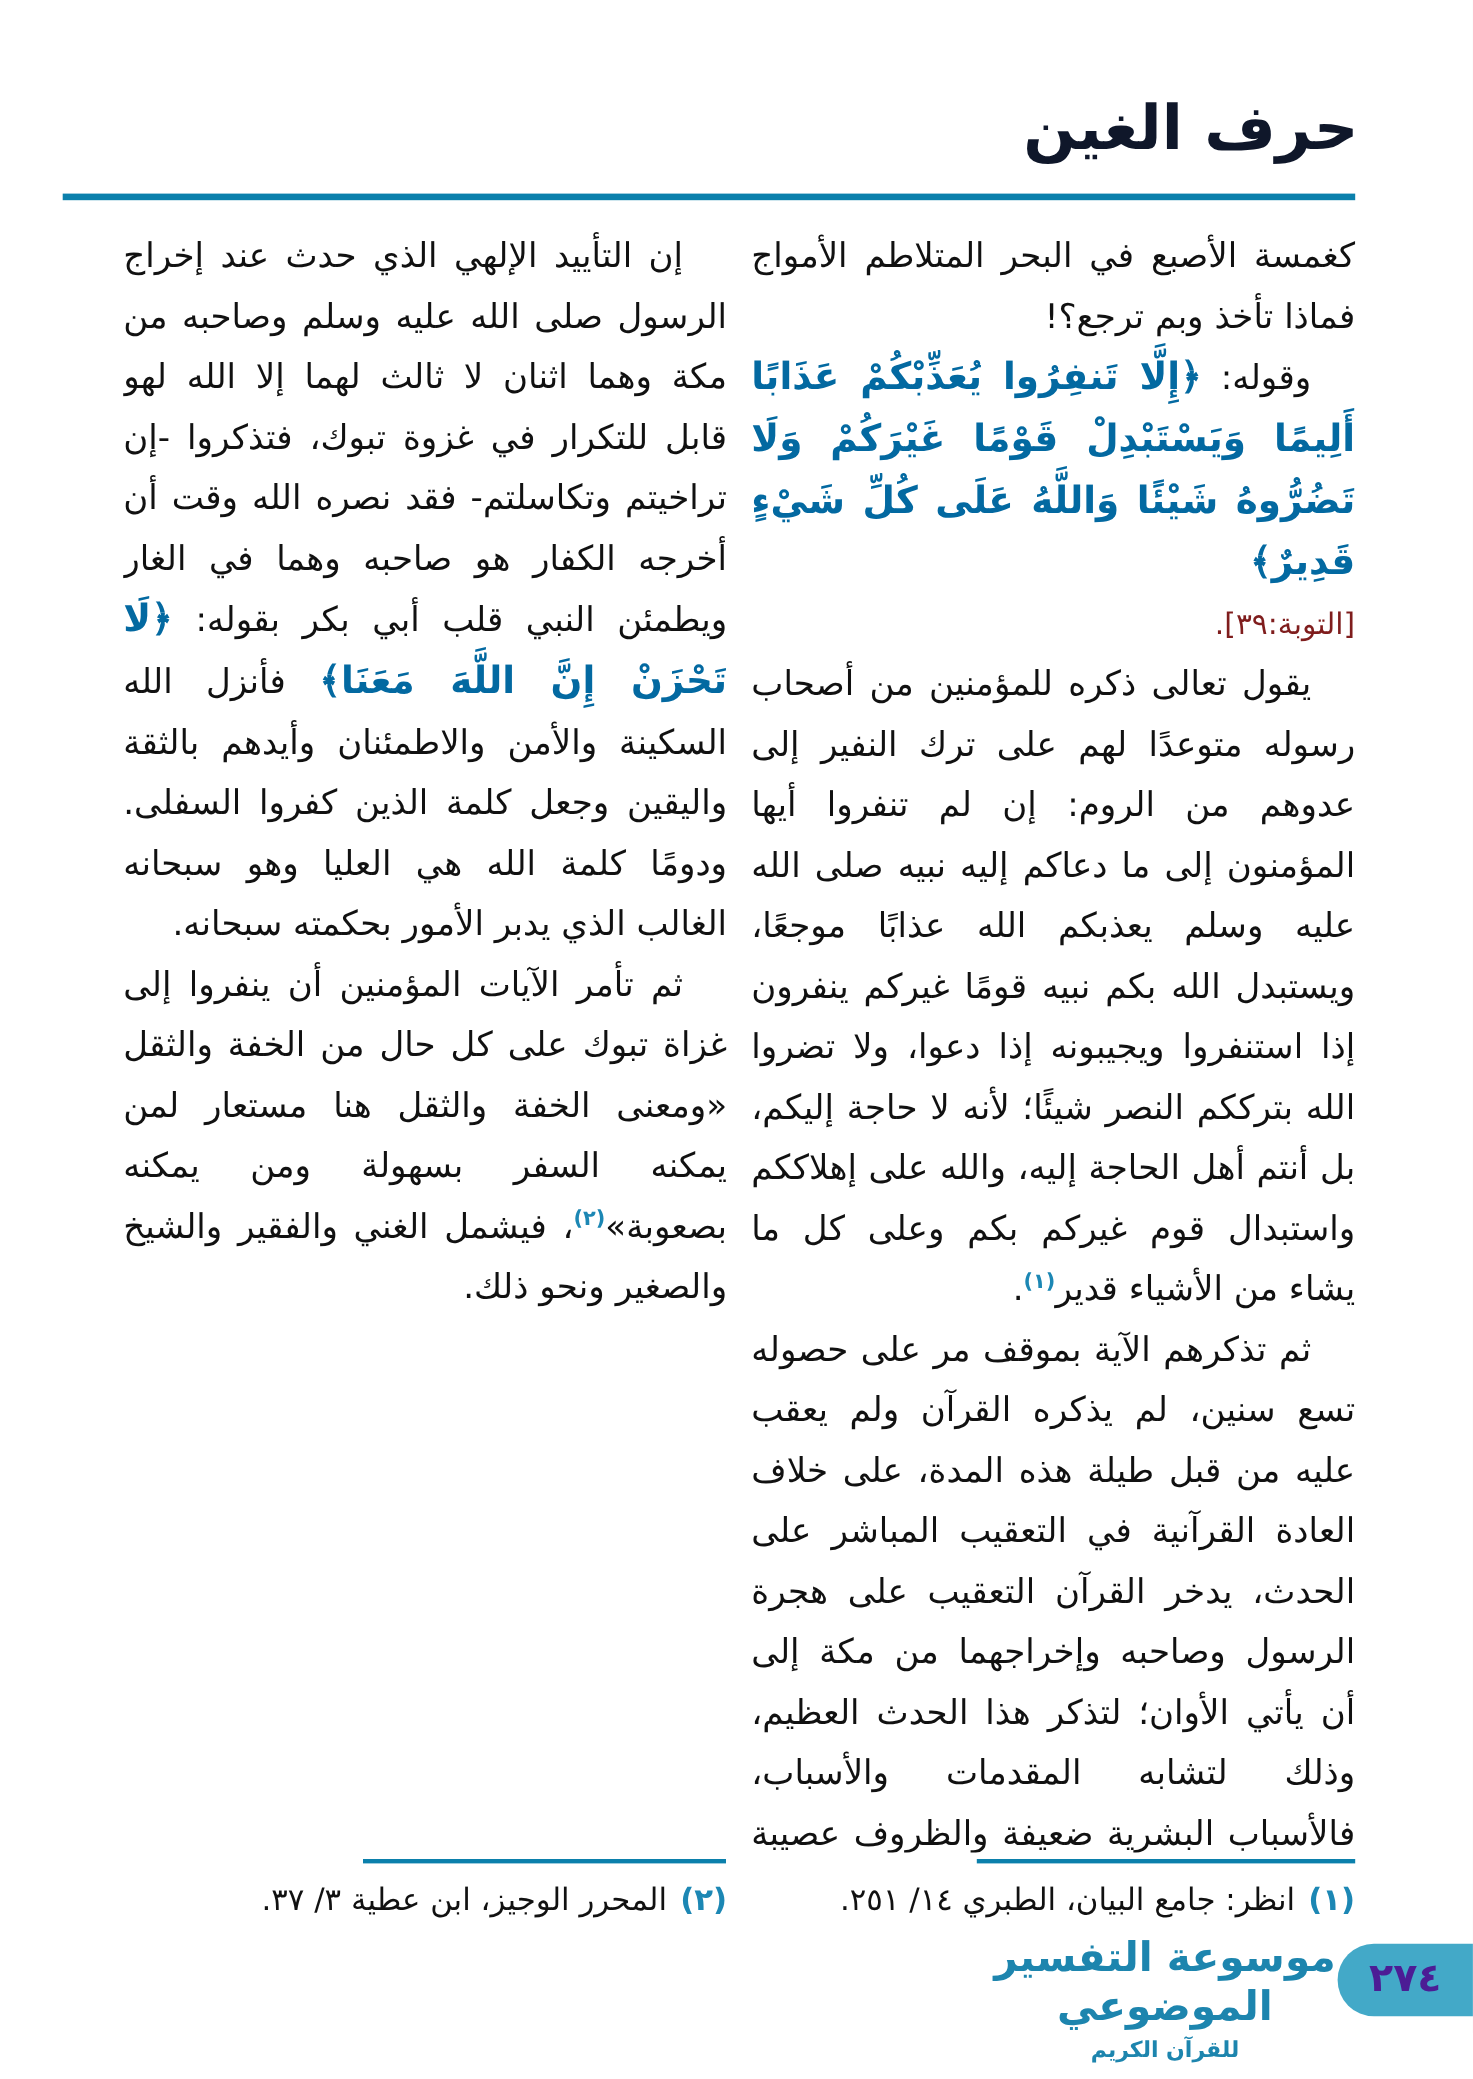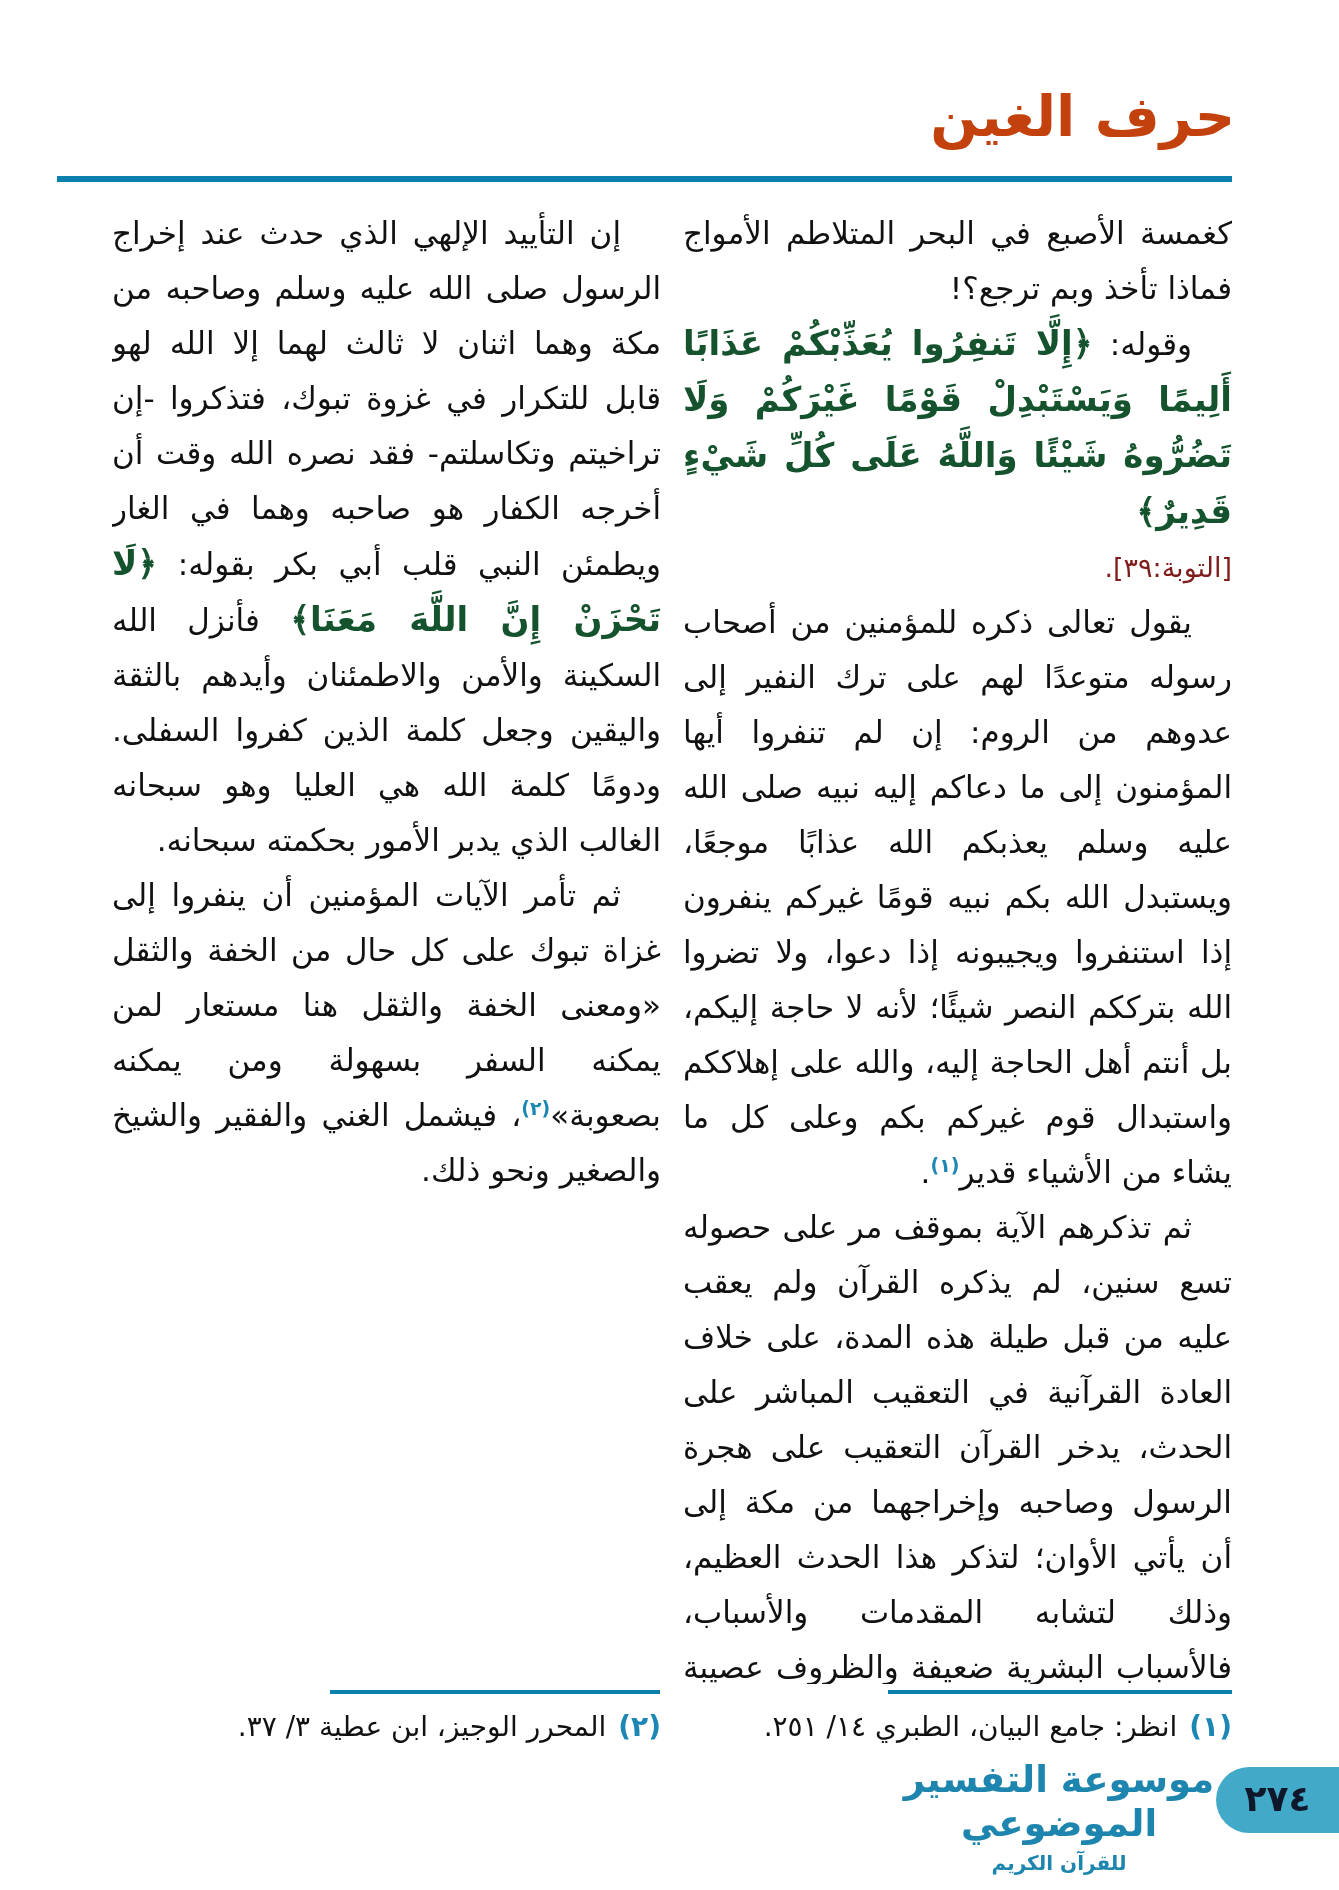--- a/index.html
+++ b/index.html
@@ -9,38 +9,38 @@
     margin:0 auto;
     background:#ffffff;
     font-family:"DejaVu Sans",sans-serif;
     direction:rtl;
     overflow:hidden;
     color:#111;
   }
   
   .header-title{
     position:absolute;top:84px;right:104px;
-    color:#c2410c;font-size:56px;font-weight:bold;
+    color:#0f172a;font-size:56px;font-weight:bold;
     letter-spacing:-2px;
   }
   .header-rule{
     position:absolute;top:176px;left:57px;width:1175px;height:6px;
     background:#0b80ac;
   }
   
   .col{
     position:absolute;top:206px;width:549px;height:1478px;
     font-size:31px;line-height:55px;
     text-align:justify;overflow:hidden;
   }
   .col-right{left:683px;}
   .col-left{left:112px;}
   .para{margin:0;text-indent:40px;}
   .para.noindent{text-indent:0;}
-  .verse{color:#14532d;font-weight:bold;font-size:34px;}
+  .verse{color:#0369a1;font-weight:bold;font-size:34px;}
   .cite{font-size:27px;line-height:55px;text-align:right;color:#7f1d1d;}
   .fn-sup{color:#1c87b4;font-size:19px;vertical-align:super;font-weight:bold;line-height:0;}
   
   .fn-rule{position:absolute;top:1690px;height:4px;background:#0b80ac;}
   .fn-rule-right{left:888px;width:344px;}
   .fn-rule-left{left:330px;width:330px;}
   .footnote{
     position:absolute;top:1706px;width:549px;
     font-size:28px;line-height:42px;text-align:right;
   }
@@ -50,21 +50,21 @@
   
   .footer-logo{
     position:absolute;top:1758px;left:884px;width:350px;
     text-align:center;color:#1d85ae;
   }
   .logo-main{font-size:37px;font-weight:bold;line-height:44px;}
   .logo-sub{font-size:20px;font-weight:bold;line-height:26px;margin-top:4px;}
   .page-badge{
     position:absolute;top:1767px;right:0;width:123px;height:66px;
     background:#43a9c8;border-radius:33px 0 0 33px;
-    color:#0f172a;font-size:36px;font-weight:bold;
+    color:#4c1d95;font-size:36px;font-weight:bold;
     line-height:64px;text-align:center;
   }
 </style>
 </head>
 <body>
 
 <div class="page">
 
   <div class="header-title">حرف الغين</div>
   <div class="header-rule"></div>

